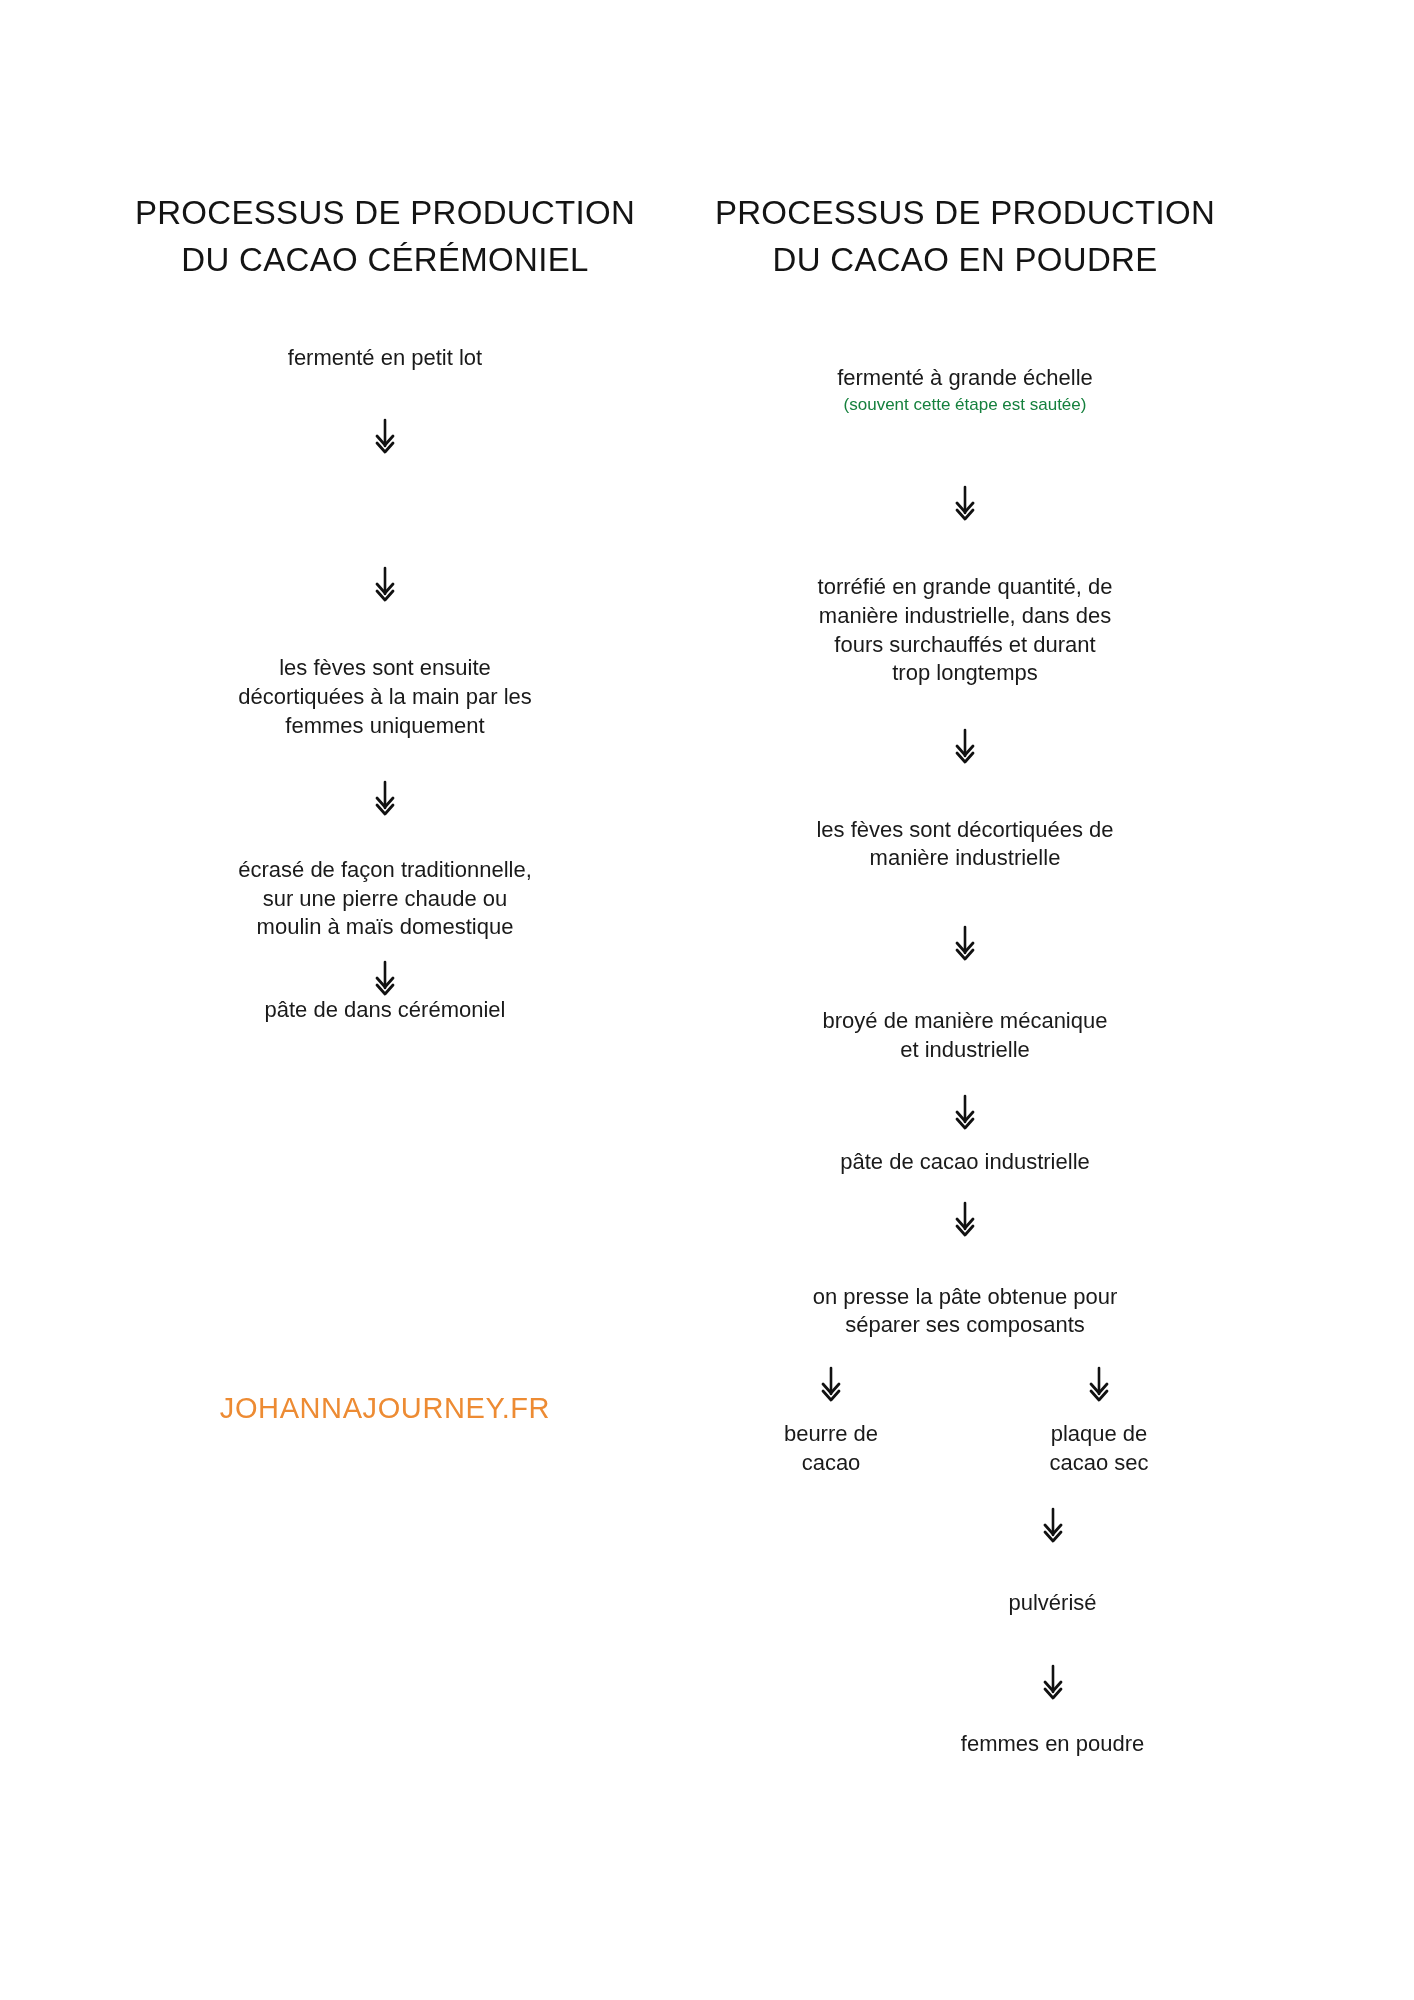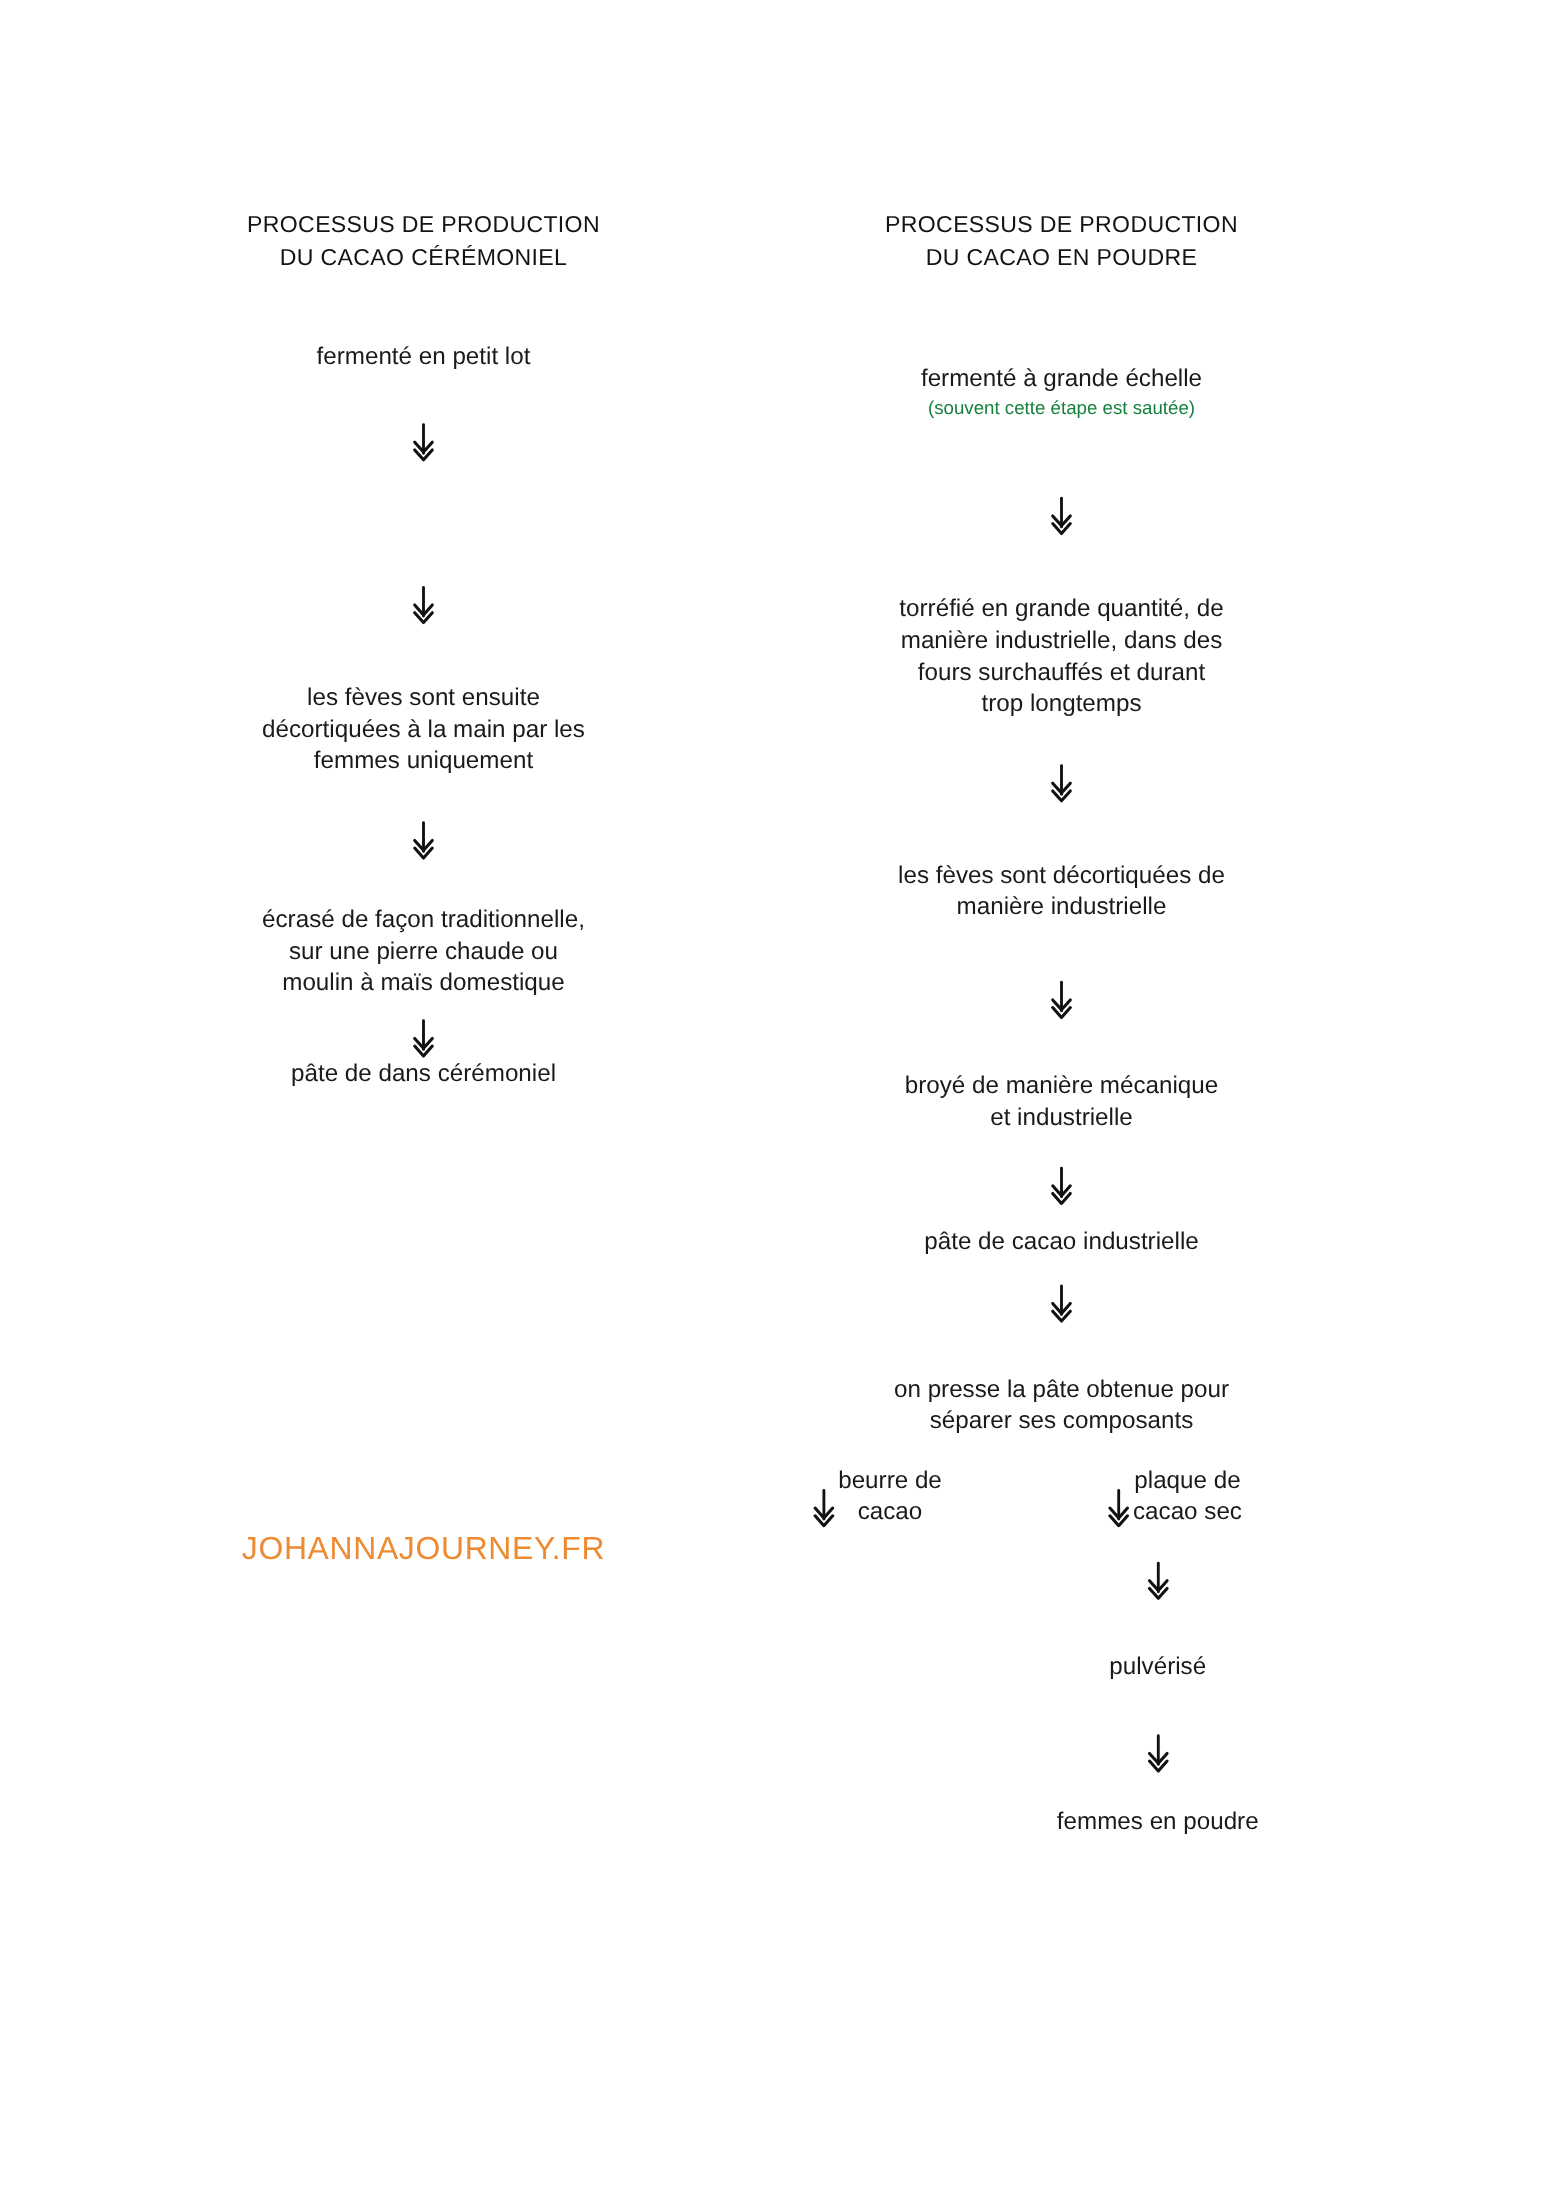--- a/index.html
+++ b/index.html
@@ -45,21 +45,21 @@
     margin-left: 105px;
   }
 
   .column-right {
     width: 560px;
     margin-left: 20px;
   }
 
   .col-title {
     text-align: center;
-    font-size: 21px;
+    font-size: 33px;
     letter-spacing: 0.3px;
     line-height: 1.42;
     font-weight: 400;
     color: #141414;
     white-space: pre-line;
   }
 
   .flow {
     margin-top: 0;
   }
@@ -101,22 +101,22 @@
   .branch {
     display: flex;
     flex-direction: row;
     justify-content: center;
     gap: 78px;
     margin-top: 26px;
   }
   .branch-col {
     width: 190px;
     display: flex;
-    flex-direction: row;
-    align-items: flex-end;
+    flex-direction: column;
+    align-items: center;
   }
 
   .tail {
     display: flex;
     flex-direction: column;
     margin-left: 175px;
   }
 
   .watermark {
     position: absolute;

